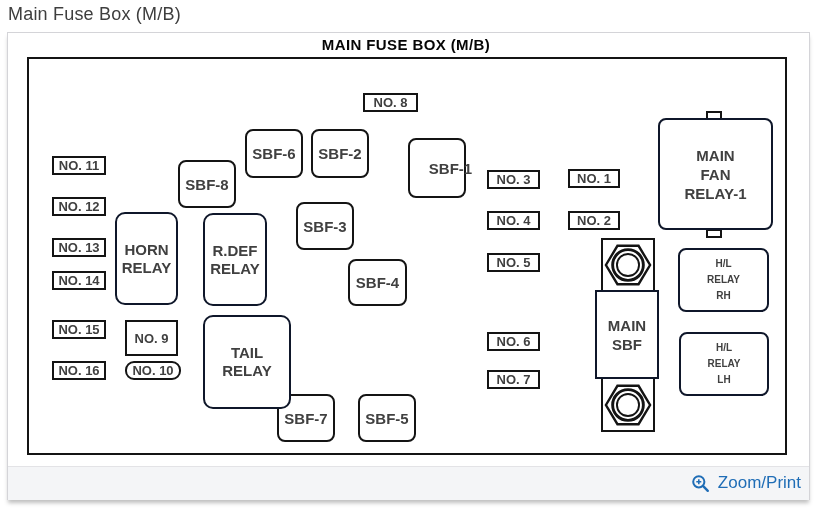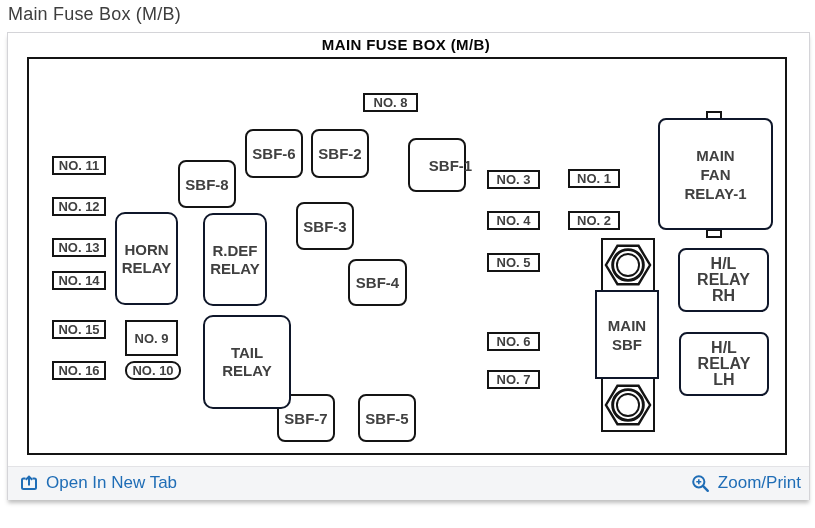--- a/index.html
+++ b/index.html
@@ -17,21 +17,21 @@
             font-weight:bold;font-size:15px;color:#050505;letter-spacing:.4px;}
   .frame{position:absolute;left:27px;top:57px;width:756px;height:394px;border:2px solid #141414;background:#ffffff;}
 
   .nbox,.sbf,.relay,.conn,.tab{position:absolute;background:#ffffff;color:#404040;box-sizing:border-box;}
   .nbox{border:2px solid #141414;font-weight:bold;font-size:13px;
         display:flex;align-items:center;justify-content:center;white-space:nowrap;}
   .sbf{border:2px solid #141414;border-radius:8px;font-weight:bold;font-size:15px;
        display:flex;align-items:center;justify-content:center;white-space:nowrap;}
   .relay{border:2px solid #0f172a;border-radius:10px;font-weight:bold;font-size:15px;line-height:18px;
          display:flex;align-items:center;justify-content:center;text-align:center;white-space:pre-line;}
-  .relay.small{font-size:16px;line-height:16px;border-radius:8px;}
+  .relay.small{font-size:10px;line-height:16px;border-radius:8px;}
   .conn{border:2px solid #141414;display:flex;align-items:center;justify-content:center;}
   .tab{border:2px solid #141414;}
 
   .link{position:absolute;display:flex;align-items:center;gap:8px;color:#1f6db6;font-size:17px;
         text-decoration:none;cursor:pointer;white-space:nowrap;}
   .link svg{flex:0 0 auto;}
 </style>
 </head>
 <body>
 
@@ -57,21 +57,21 @@
   <div class="nbox" style="left:487px;top:170px;width:53px;height:19px;">NO. 3</div>
   <div class="nbox" style="left:568px;top:169px;width:52px;height:19px;">NO. 1</div>
   <div class="nbox" style="left:487px;top:211px;width:53px;height:19px;">NO. 4</div>
   <div class="nbox" style="left:568px;top:211px;width:52px;height:19px;">NO. 2</div>
   <div class="nbox" style="left:487px;top:253px;width:53px;height:19px;">NO. 5</div>
   <div class="nbox" style="left:487px;top:332px;width:53px;height:19px;">NO. 6</div>
   <div class="nbox" style="left:487px;top:370px;width:53px;height:19px;">NO. 7</div>
 
   <div class="sbf" style="left:245px;top:129px;width:58px;height:49px;">SBF-6</div>
   <div class="sbf" style="left:311px;top:129px;width:58px;height:49px;">SBF-2</div>
-  <div class="sbf" style="left:408px;top:138px;width:58px;height:54px;padding-left:27px;">SBF-1</div>
+  <div class="sbf" style="left:408px;top:138px;width:58px;height:60px;padding-left:27px;">SBF-1</div>
   <div class="sbf" style="left:178px;top:160px;width:58px;height:48px;">SBF-8</div>
   <div class="sbf" style="left:296px;top:202px;width:58px;height:48px;">SBF-3</div>
   <div class="sbf" style="left:348px;top:259px;width:59px;height:47px;">SBF-4</div>
   <div class="sbf" style="left:277px;top:394px;width:58px;height:48px;">SBF-7</div>
   <div class="sbf" style="left:358px;top:394px;width:58px;height:48px;">SBF-5</div>
 
   <div class="relay" style="left:115px;top:212px;width:63px;height:93px;">HORN
 RELAY</div>
   <div class="relay" style="left:203px;top:213px;width:64px;height:93px;">R.DEF
 RELAY</div>
@@ -101,27 +101,20 @@
   <div class="conn" style="left:601px;top:377px;width:54px;height:55px;">
     <svg width="48" height="48" viewBox="0 0 50 50">
       <polygon points="2,25 14,5 36,5 48,25 36,45 14,45" fill="none" stroke="#141414" stroke-width="2.5"></polygon>
       <circle cx="25" cy="25" r="16" fill="none" stroke="#141414" stroke-width="3"></circle>
       <circle cx="25" cy="25" r="11.5" fill="none" stroke="#141414" stroke-width="2"></circle>
     </svg>
   </div>
   <div class="relay" style="left:595px;top:290px;width:64px;height:89px;line-height:19px;border-radius:0;">MAIN
 SBF</div>
 
-  <div class="link" style="left:20px;top:473px;">
-    <svg width="18" height="18" viewBox="0 0 18 18">
-      <path d="M5.5 4.5 H3.5 C2.4 4.5 2 5 2 6 V13.5 C2 14.6 2.4 15 3.5 15 H14.5 C15.6 15 16 14.6 16 13.5 V6 C16 5 15.6 4.5 14.5 4.5 H12.5" fill="none" stroke="currentColor" stroke-width="2"></path>
-      <path d="M9 11.5 V3.2 M5.8 5.8 L9 2.6 L12.2 5.8" fill="none" stroke="currentColor" stroke-width="2"></path>
-    </svg>
-    <span>Open In New Tab</span>
-  </div>
 
   <div class="link" style="right:14px;top:473px;">
     <svg width="19" height="19" viewBox="0 0 19 19">
       <circle cx="7.8" cy="7.8" r="5.6" fill="none" stroke="currentColor" stroke-width="2"></circle>
       <path d="M7.8 5.3 V10.3 M5.3 7.8 H10.3" fill="none" stroke="currentColor" stroke-width="1.6"></path>
       <path d="M12.2 12.2 L16.8 16.8" stroke="currentColor" stroke-width="2.4" stroke-linecap="round"></path>
     </svg>
     <span>Zoom/Print</span>
   </div>
 

